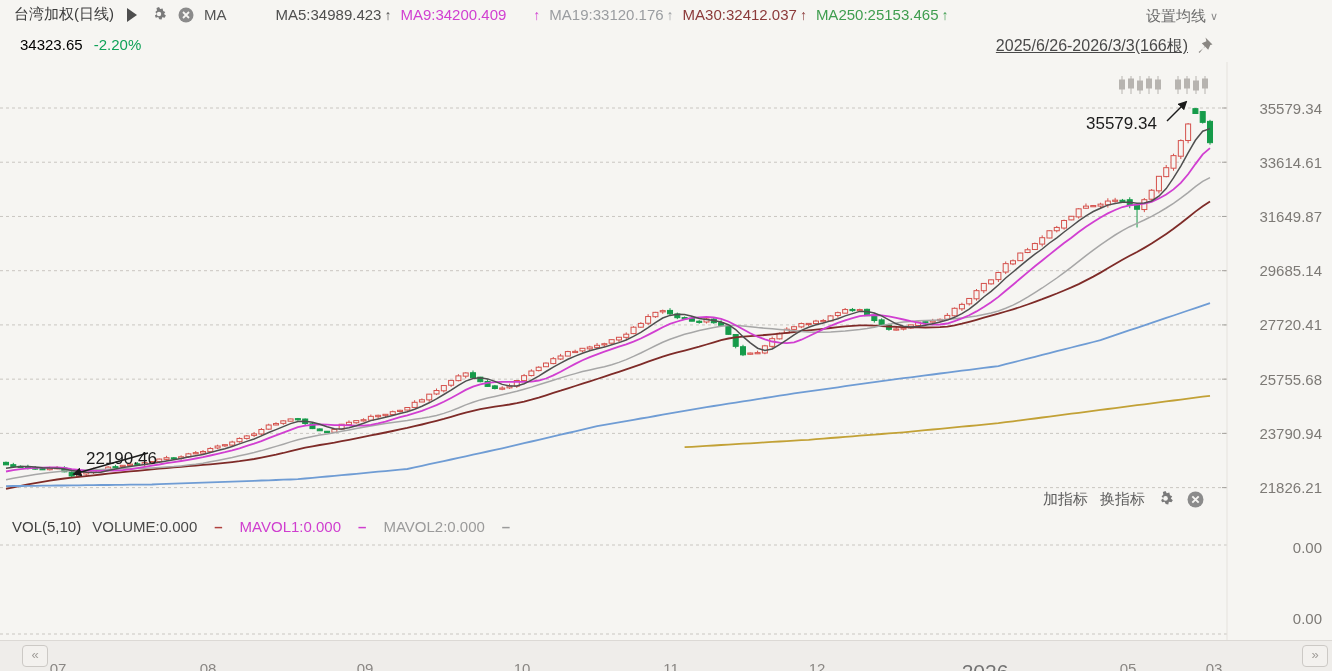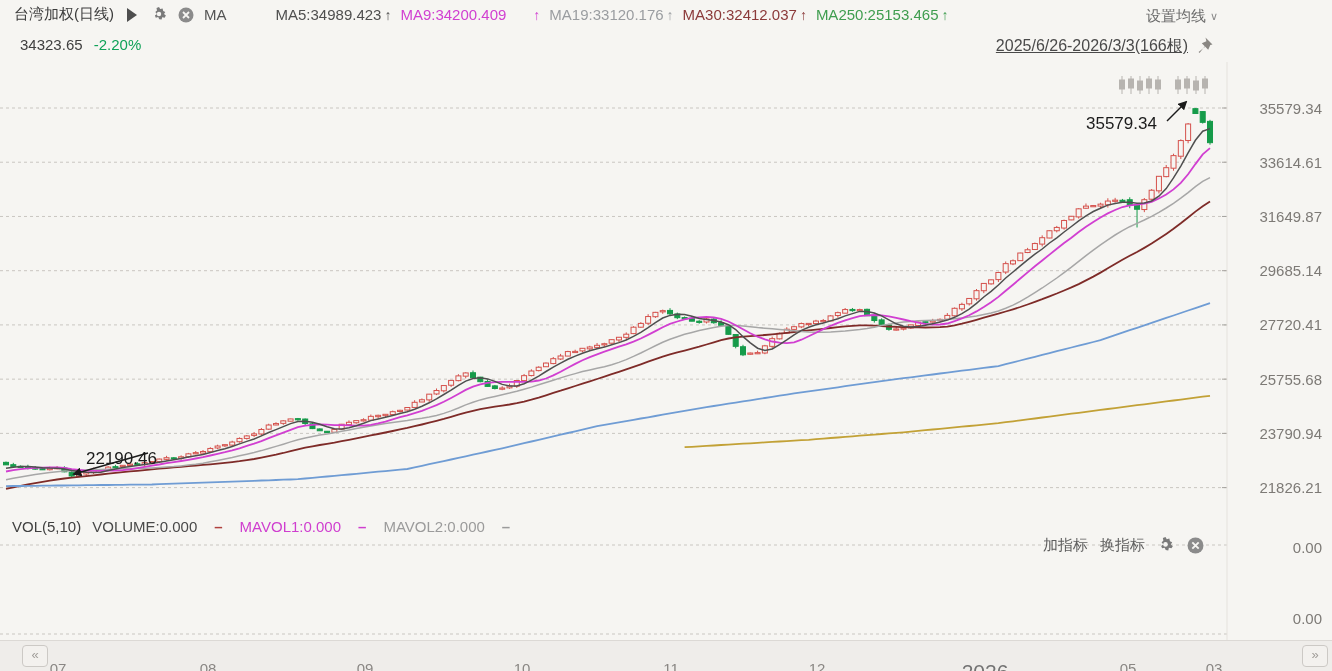--- a/index.html
+++ b/index.html
@@ -11,21 +11,21 @@
   .hdr1 .icon-btn{display:inline-flex;align-items:center;justify-content:center;width:18px;height:18px;cursor:pointer;}
   .ma-item{display:inline-flex;align-items:center;gap:3px;}
   .hdr2{position:absolute;left:20px;top:36px;font-size:15px;z-index:5;}
   .ma-settings{position:absolute;right:114px;top:7px;font-size:15px;color:#6b6b6b;display:flex;align-items:center;gap:4px;cursor:pointer;z-index:5;}
   .date-range{position:absolute;right:144px;top:36px;font-size:16px;color:#4a4a4a;text-decoration:underline;cursor:pointer;z-index:5;}
   .pin{position:absolute;right:118px;top:36px;z-index:5;cursor:pointer;}
   .density{position:absolute;right:122px;top:76px;display:flex;gap:10px;z-index:5;}
   .density span{cursor:pointer;display:inline-flex;}
   .vol-row{position:absolute;left:12px;top:518px;display:flex;align-items:center;gap:11px;font-size:15px;white-space:nowrap;z-index:5;}
   .vol-dash{font-weight:bold;padding:0 2px;}
-  .vol-ctrl{position:absolute;left:1043px;top:536px;display:flex;align-items:center;gap:12px;font-size:15px;color:#5d5d5d;z-index:5;}
+  .vol-ctrl{position:absolute;left:1043px;top:490px;display:flex;align-items:center;gap:12px;font-size:15px;color:#5d5d5d;z-index:5;}
   .vol-ctrl .icon-btn{display:inline-flex;width:18px;height:18px;cursor:pointer;}
   .bottom-bar{position:absolute;left:0;top:640px;width:1332px;height:31px;background:#efedea;border-top:1px solid #dcd9d5;z-index:4;}
   .x-label{position:absolute;top:7px;transform:translateX(-50%);font-size:15px;color:#8a8784;margin-top:12px;}
   .x-label.emph{color:#737373;font-size:21px;}
   .scroll-btn{position:absolute;top:4px;width:24px;height:20px;border:1px solid #ccc9c5;border-radius:4px;background:#f3f1ee;color:#a09d99;font-size:13px;line-height:18px;text-align:center;cursor:pointer;}
 </style>
 </head>
 <body>
 
 <div class="screen">
@@ -451,21 +451,21 @@
           <span style="font-size: 14px;">↑</span>
         </span>
         <span class="ma-item" style="color: rgb(63, 157, 79);">
           <span>MA250:25153.465</span>
           <span style="font-size: 14px;">↑</span>
         </span>
       </span>
   </div>
 
   <div class="hdr2">
-    <span style="color:#404040;">34323.65</span>
+    <span style="color:#000000;">34323.65</span>
     <span style="color:#0fa258;margin-left:7px;">-2.20%</span>
   </div>
 
   <div class="ma-settings">
     <span>设置均线</span>
     <span style="font-size:11px;color:#8a8a8a;">∨</span>
   </div>
   <div class="date-range">2025/6/26-2026/3/3(166根)</div>
   <span class="pin">
     <svg width="19" height="19" viewBox="0 0 19 19">

